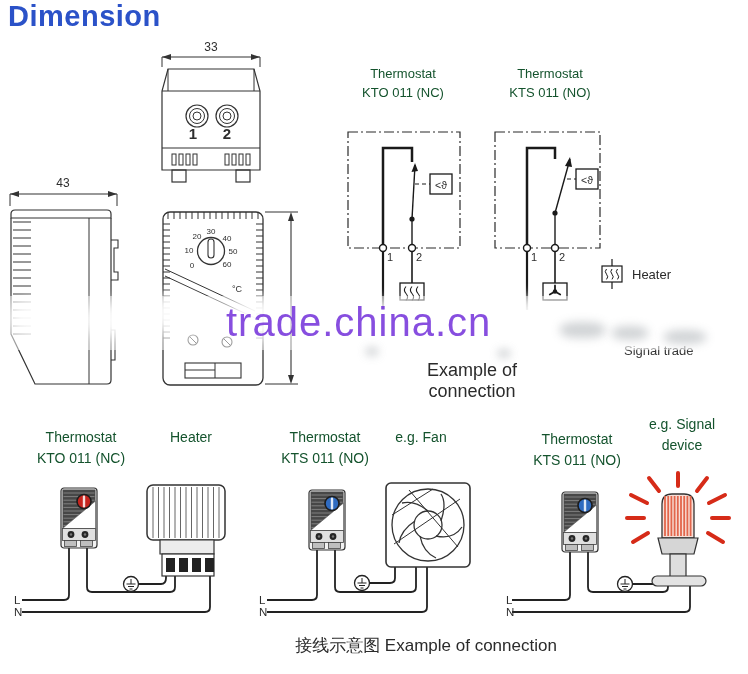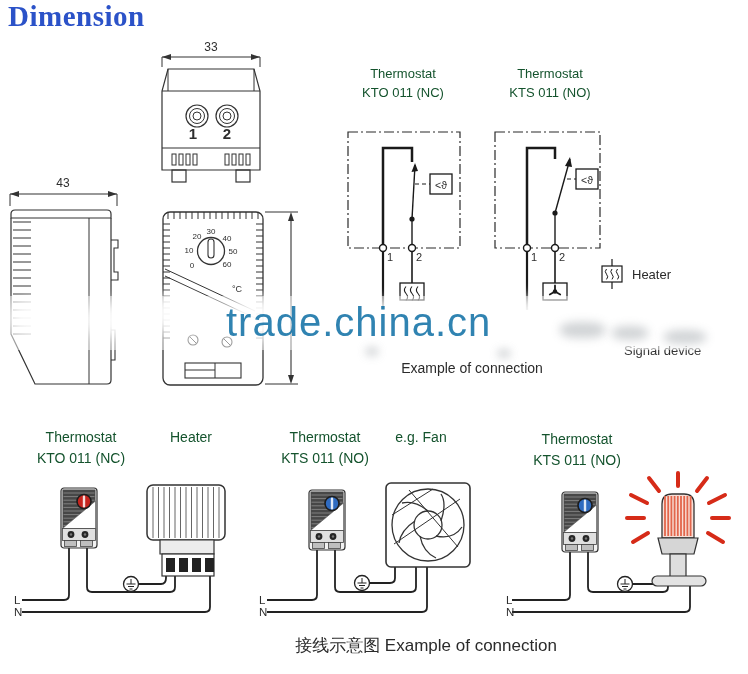--- a/index.html
+++ b/index.html
@@ -1,31 +1,31 @@
 <!DOCTYPE html>
 <html><head>
 <meta charset="utf-8">
 <style>
   html,body{margin:0;padding:0;background:#fff;}
   .canvas{position:relative;width:748px;height:674px;background:#fff;overflow:hidden;
           font-family:"Liberation Sans",sans-serif;color:#2e2e2e;}
   .abs{position:absolute;}
   svg{display:block;overflow:visible;}
   svg text{font-family:"Liberation Sans",sans-serif;fill:#2e2e2e;}
-  .page-title{font-family:Liberation Serif, serif;font-weight:bold;font-size:29px;letter-spacing:.5px;}
+  .page-title{font-family:Liberation Sans, sans-serif;font-weight:bold;font-size:29px;letter-spacing:.5px;}
   .lbl{position:absolute;text-align:center;font-size:13px;line-height:19px;color:#14532d;}
   .lbl-lg{font-size:14px;line-height:21px;}
   .legend-lbl{position:absolute;font-size:13px;color:#2b2b2b;}
-  .caption{position:absolute;text-align:center;font-size:14px;color:#2b2b2b;}
+  .caption{position:absolute;text-align:center;font-size:18px;color:#2b2b2b;}
   .bottom-caption{position:absolute;left:52px;top:634px;width:748px;text-align:center;
                   font-size:17px;color:#2b2b2b;}
   .wash{position:absolute;left:0;top:296px;width:748px;height:54px;background:rgba(255,255,255,.5);z-index:2;}
   .spot{position:absolute;background:#fff;border-radius:50%;filter:blur(7px);opacity:.92;z-index:2;}
   .smudge{position:absolute;background:#9aa0a5;border-radius:40%;filter:blur(5px);opacity:.45;z-index:2;}
-  .watermark{position:absolute;left:226px;top:300px;width:310px;font-size:40px;color:#0369a1;
+  .watermark{position:absolute;left:226px;top:300px;width:310px;font-size:40px;color:#6d28d9;
              opacity:.82;letter-spacing:1px;z-index:3;white-space:nowrap;}
   .z1{z-index:1;}
 </style>
 </head>
 <body>
 
 <div class="canvas">
 
   <div class="abs page-title" style="left: 8px; top: 0px; color: rgb(43, 82, 200);">Dimension</div>
 
@@ -168,21 +168,21 @@
     <text x="49" y="169" font-size="11">1</text>
     <text x="77" y="169" font-size="11">2</text>
   </svg>
 
   <svg class="abs z1" style="left:598px;top:256px" width="30" height="38" viewBox="0 0 30 38">
     <path d="M14,3 V10 M14,26 V33" stroke="#1a1a1a" stroke-width="1.2"></path>
     <rect x="4" y="10" width="20" height="16" fill="#fff" stroke="#1a1a1a" stroke-width="1.2"></rect>
     <path d="M8.5,13 q-2.5,2.6 0,5.2 q2.5,2.6 0,5.2 M14,13 q-2.5,2.6 0,5.2 q2.5,2.6 0,5.2 M19.5,13 q-2.5,2.6 0,5.2 q2.5,2.6 0,5.2" fill="none" stroke="#1a1a1a" stroke-width="1"></path>
   </svg>
   <div class="legend-lbl" style="left:632px;top:267px">Heater</div>
-  <div class="legend-lbl" style="left:624px;top:343px">Signal device</div>
+  <div class="legend-lbl" style="left:624px;top:343px">Signal trade</div>
   <div class="caption" style="left:398px;top:360px;width:148px">Example of connection</div>
 
   <div class="wash"></div>
   <div class="spot" style="left:8px;top:298px;width:64px;height:40px"></div>
   <div class="spot" style="left:80px;top:302px;width:58px;height:36px"></div>
   <div class="spot" style="left:148px;top:294px;width:56px;height:40px"></div>
   <div class="spot" style="left:226px;top:298px;width:66px;height:42px"></div>
   <div class="spot" style="left:300px;top:290px;width:84px;height:50px"></div>
   <div class="spot" style="left:372px;top:302px;width:40px;height:34px"></div>
   <div class="spot" style="left:436px;top:302px;width:56px;height:38px"></div>
@@ -285,20 +285,24 @@
       <path d="M139,74 L205,29 M154,20 L203,77 M137,45 L178,19" stroke-width="1"></path>
     </g>
     <text x="4" y="134" font-size="11.5">L</text>
     <text x="4" y="146" font-size="11.5">N</text>
   </svg>
 
   <div class="lbl lbl-lg" style="left:506px;top:429px;width:142px">
     <div>Thermostat</div>
     <div>KTS 011 (NO)</div>
   </div>
+  <div class="lbl lbl-lg" style="left:636px;top:414px;width:92px">
+    <div>e.g. Signal</div>
+    <div>device</div>
+  </div>
   <svg class="abs z1" style="left:500px;top:470px" width="245" height="160" viewBox="0 0 245 160">
     <g fill="none" stroke="#222" stroke-width="1.8">
       <path d="M12,130 H65 Q70,130 70,125 V82"></path>
       <path d="M88,82 V117 Q88,122 93,122 H163 Q168,122 168,117 V116"></path>
       <path d="M12,142 H185 Q190,142 190,137 V116"></path>
       <path d="M133,114 H153 Q158,114 158,116"></path>
     </g>
     <g>
       <circle cx="125" cy="114" r="7.5" fill="#fff" stroke="#222" stroke-width="1.3"></circle>
       <path d="M125,109 V114 M120.5,114 H129.5 M122,116.5 H128 M123.5,119 H126.5" stroke="#222" stroke-width="1" fill="none"></path>

